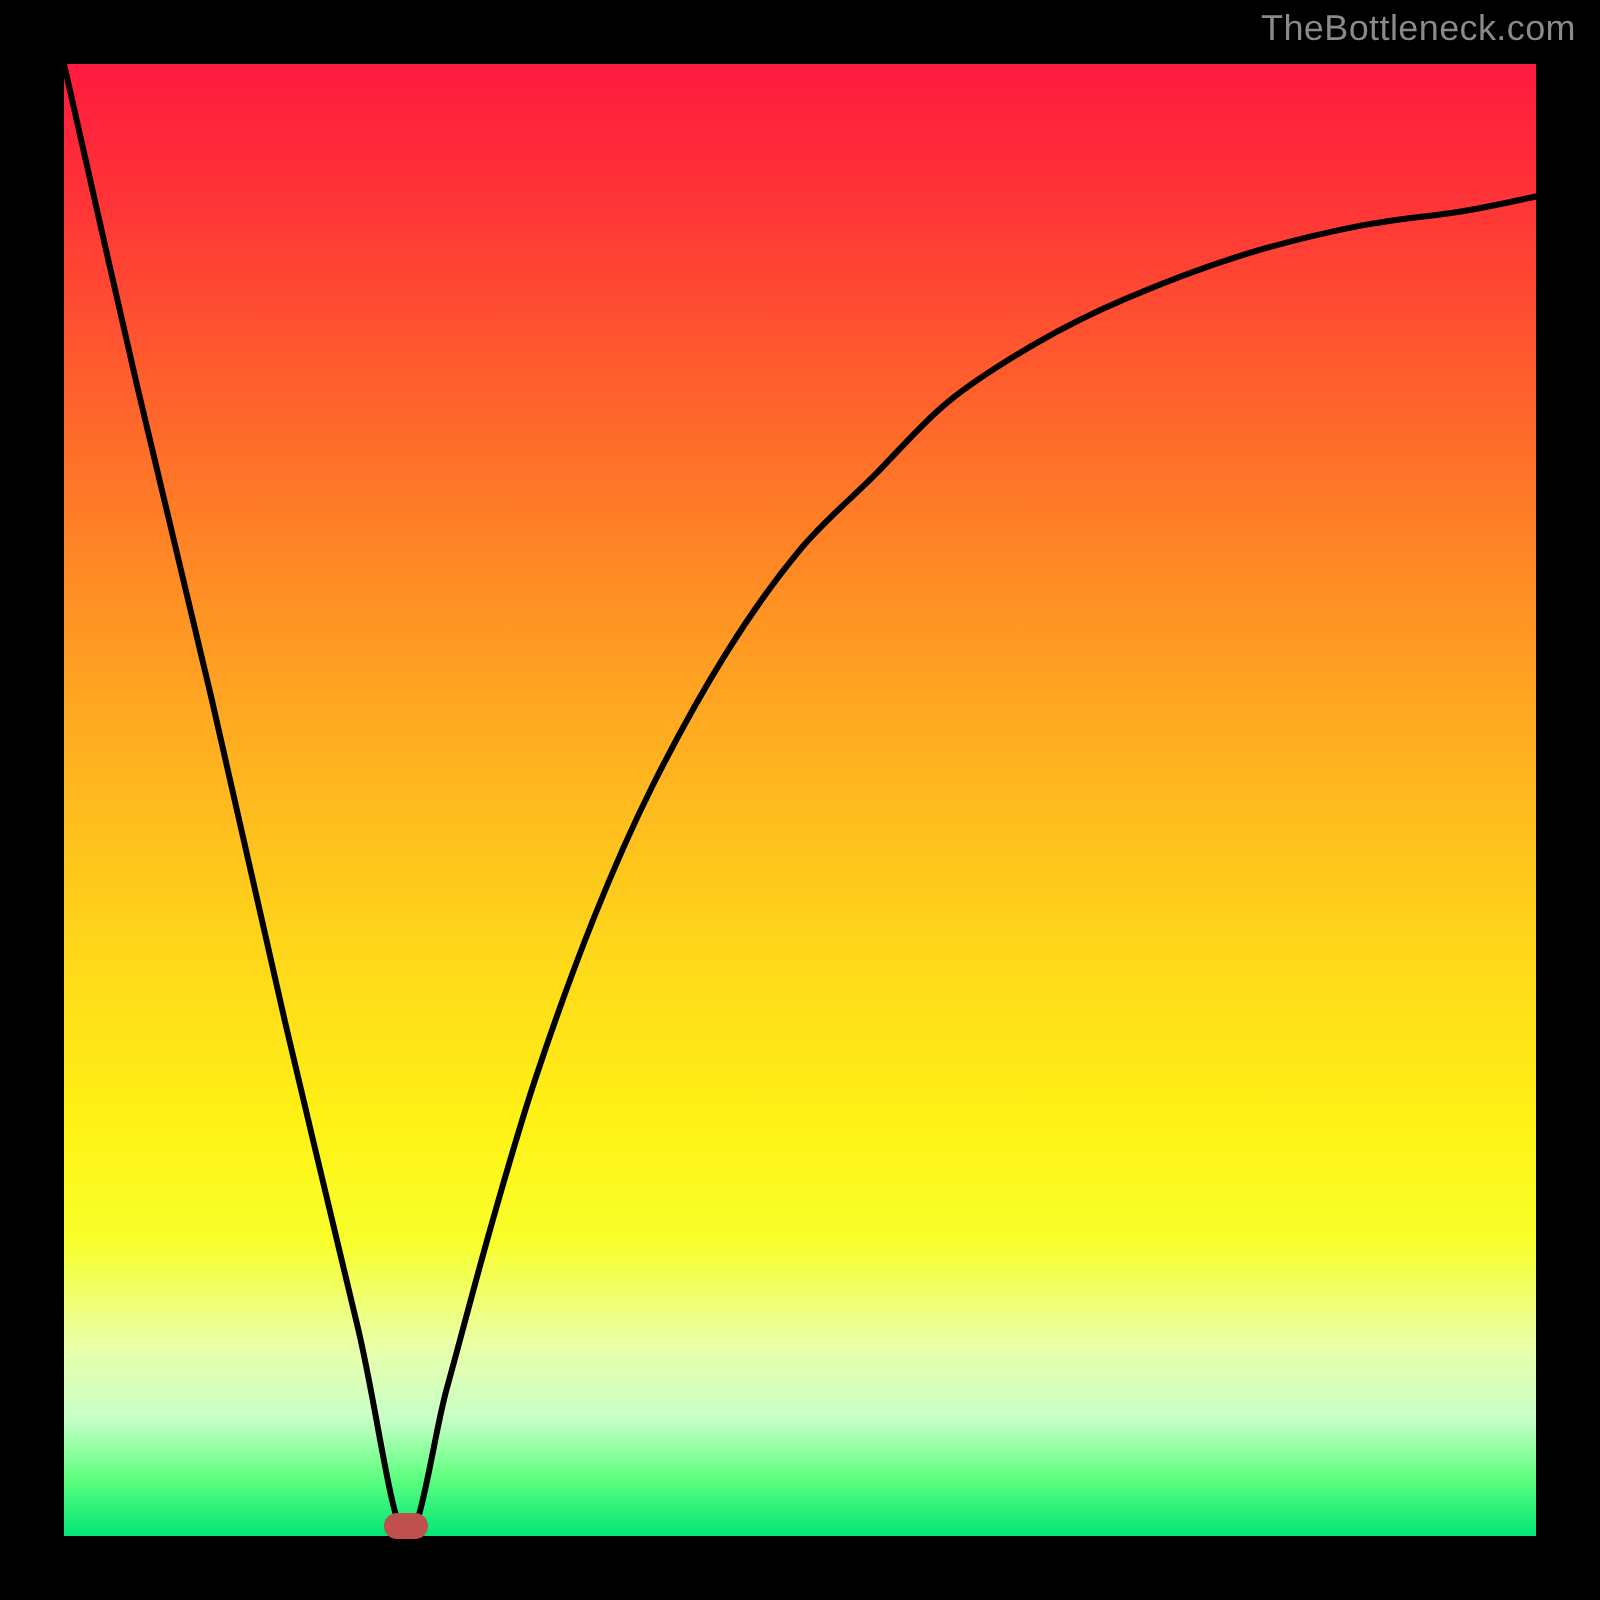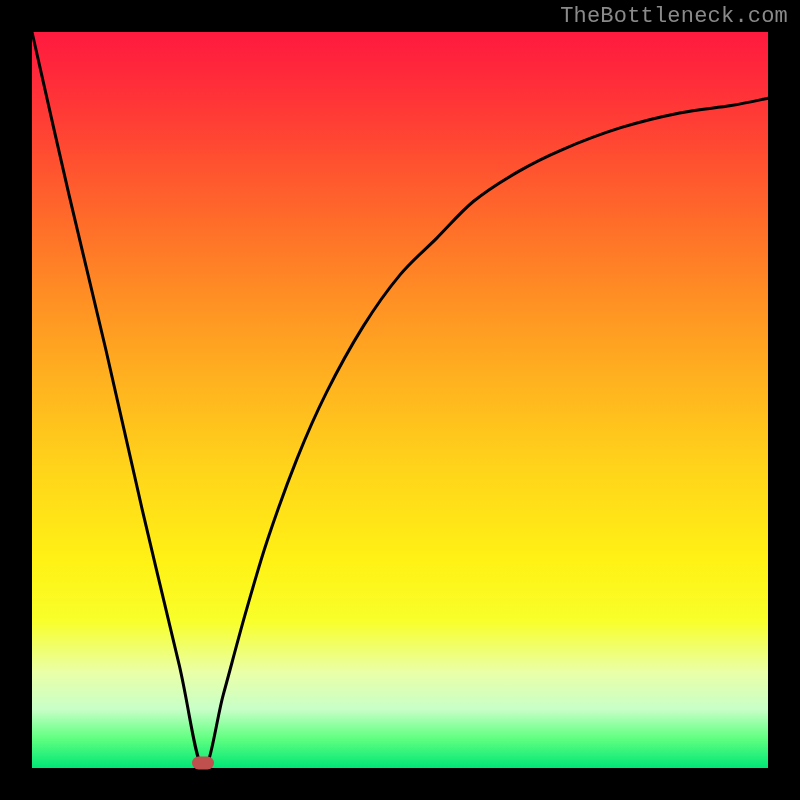--- a/index.html
+++ b/index.html
@@ -7,22 +7,22 @@
   .stage {
     position: relative;
     width: 800px;
     height: 800px;
     background: #000;
   }
   .watermark {
     position: absolute;
     top: 4px;
     right: 12px;
-    font-family: Liberation Mono, monospace;
-    font-size: 22px;
+    font-family: Liberation Sans, sans-serif;
+    font-size: 18px;
     color: #8a8a8a;
     letter-spacing: 0.2px;
     z-index: 5;
   }
   .plot {
     position: absolute;
     left: 32px;
     top: 32px;
     width: 736px;
     height: 736px;

